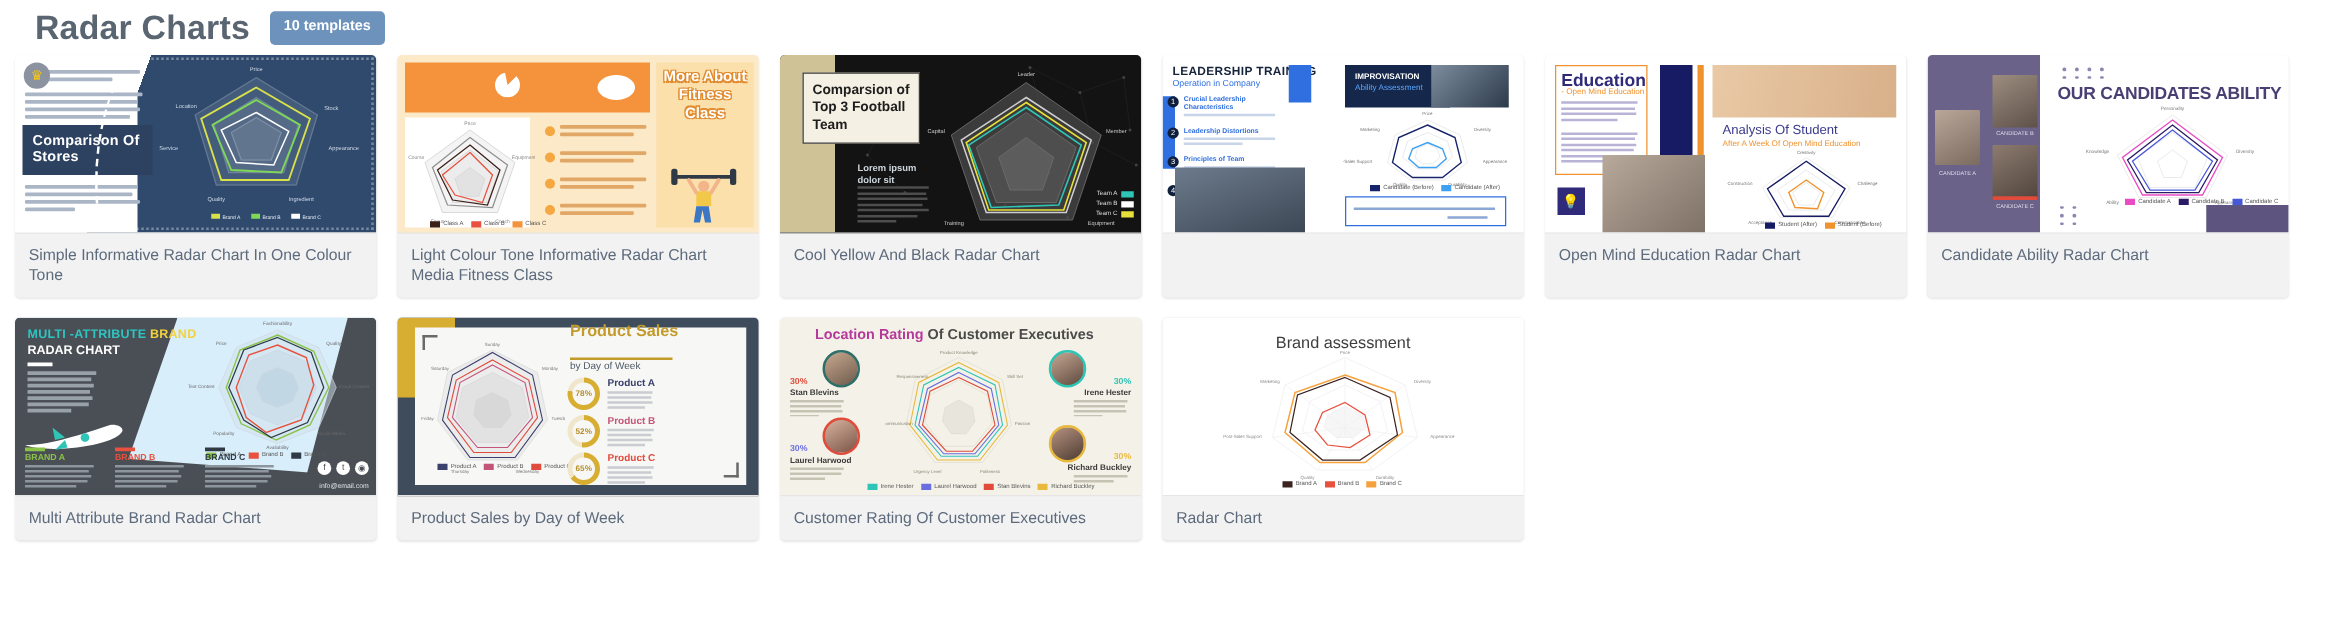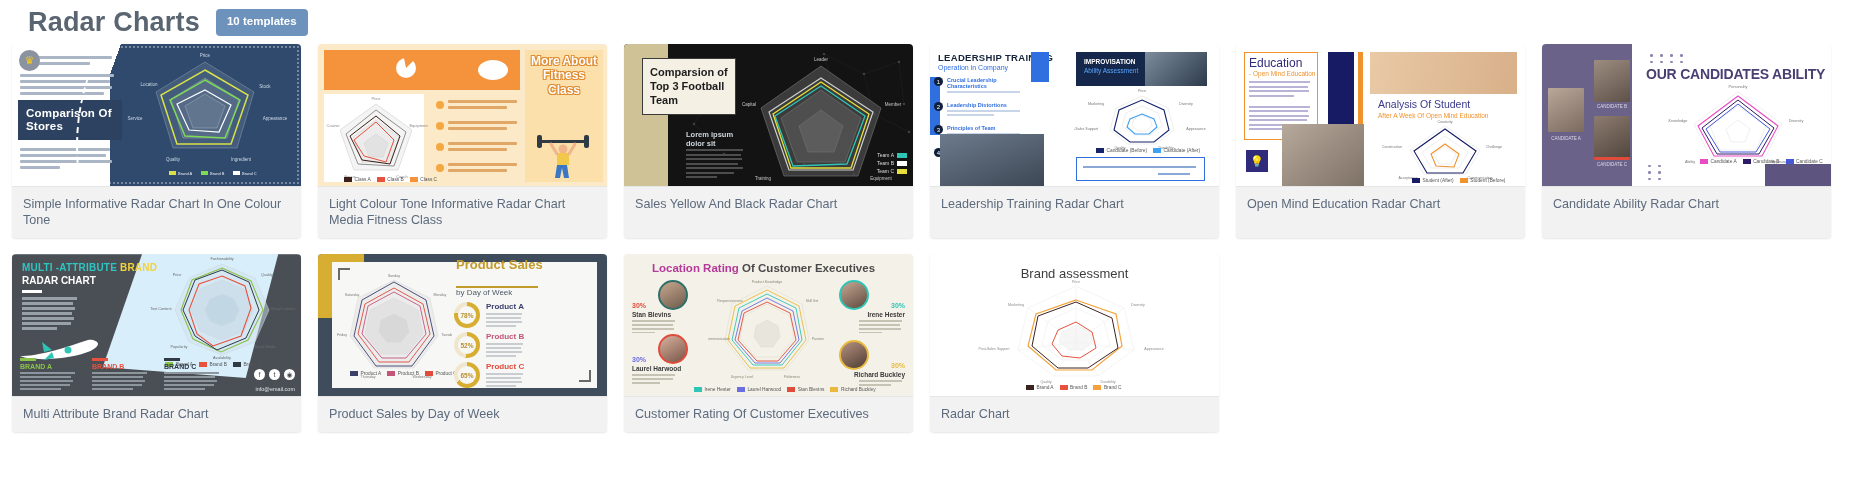--- a/index.html
+++ b/index.html
@@ -123,21 +123,21 @@
   .c4 .dboxt { position:absolute; left:154px; top:14px; color:#fff; font-size:6.5px; font-weight:bold;}
   .c4 .dboxs { position:absolute; left:154px; top:23px; color:#5aa7ff; font-size:6.5px;}
   .c4 .speaker { position:absolute; right:12px; top:8px; width:62px; height:34px; background:linear-gradient(135deg,#7d8d9e,#2c3a4a); }
   .c4 .quote { position:absolute; left:146px; bottom:5px; right:14px; height:24px; border:1.5px solid #2f6fe0; }
   .c4 .qline { position:absolute; left:6px; top:8px; right:8px; height:2px; background:#8aa7d6; }
   .c4 .qline2 { position:absolute; right:14px; top:15px; width:32px; height:2px; background:#8aa7d6; }
 
   
   .c5 { background:#ffffff; }
   .c5 .edubox { position:absolute; left:8px; top:8px; width:74px; height:88px; border:1.5px solid #f0922e; }
-  .c5 .edut { position:absolute; left:13px; top:12px; color:#2f2a7a; font-size:12px; font-weight:normal;}
+  .c5 .edut { position:absolute; left:13px; top:12px; color:#2f2a7a; font-size:14px; font-weight:bold;}
   .c5 .edus { position:absolute; left:13px; top:26px; color:#f0922e; font-size:6.5px;}
   .c5 .edulines { position:absolute; left:13px; top:37px; width:64px; }
   .c5 .edulines i { display:block; height:2px; background:#b9b3d8; margin-bottom:2.5px;}
   .c5 .navyband { position:absolute; left:92px; top:8px; width:26px; height:86px; background:#161b63; }
   .c5 .orangeband { position:absolute; left:122px; top:8px; width:5px; height:86px; background:#f0922e; }
   .c5 .bulbicon { position:absolute; left:10px; bottom:14px; width:22px; height:22px; background:#2f2a7a; display:flex;align-items:center;justify-content:center; color:#f5c518; font-size:11px;}
   .c5 .childpic { position:absolute; left:46px; bottom:0; width:82px; height:62px; background: linear-gradient(140deg,#b7a99b,#7e7166); }
   .c5 .pencils { position:absolute; left:134px; top:8px; right:8px; height:42px; background:linear-gradient(100deg,#e9c9a6,#d8b089); }
   .c5 .anat { position:absolute; left:142px; top:54px; color:#3a3a8c; font-size:10.5px; }
   .c5 .anas { position:absolute; left:142px; top:68px; color:#f0922e; font-size:6.5px; }
@@ -429,21 +429,21 @@
             <div class="lg">
                 <span>Team B</span>
                 <span class="sw" style="background:#ffffff"></span>
               </div>
             <div class="lg">
                 <span>Team C</span>
                 <span class="sw" style="background:#e8e03a"></span>
               </div>
           </div>
         </div>
-        <div class="card-label">Sales Yellow And Black Radar Chart</div>
+        <div class="card-label">Cool Yellow And Black Radar Chart</div>
       </div>
 
       <div class="card">
         <div class="thumb c4">
           <div class="ltitle">LEADERSHIP TRAINING</div>
           <div class="lsub">Operation in Company</div>
           <div class="bluebox"></div>
           <div class="bluestrip"></div>
           <div class="numlist">
             <div class="nrow">
@@ -509,21 +509,20 @@
             <div class="li">
                 <span class="s" style="background:#3ea0f0"></span>
                 <span style="color:#555">Candidate (After)</span>
               </div>
           </div>
           <div class="quote">
             <div class="qline"></div>
             <div class="qline2"></div>
           </div>
         </div>
-        <div class="card-label">Leadership Training Radar Chart</div>
       </div>
 
       <div class="card">
         <div class="thumb c5">
           <div class="edubox"></div>
           <div class="edut">Education</div>
           <div class="edus">- Open Mind Education</div>
           <div class="edulines">
             <i style="width:96%"></i>
               <i style="width:92%"></i>

